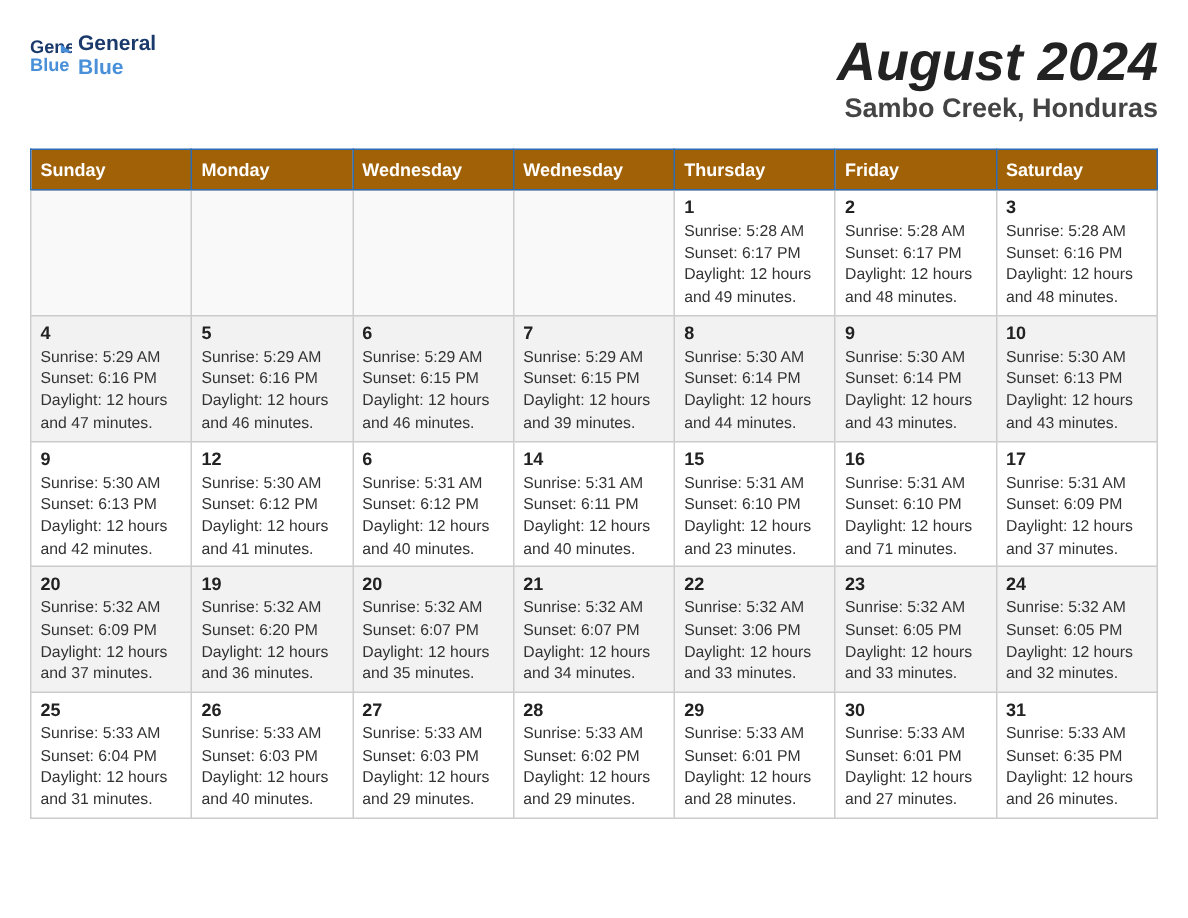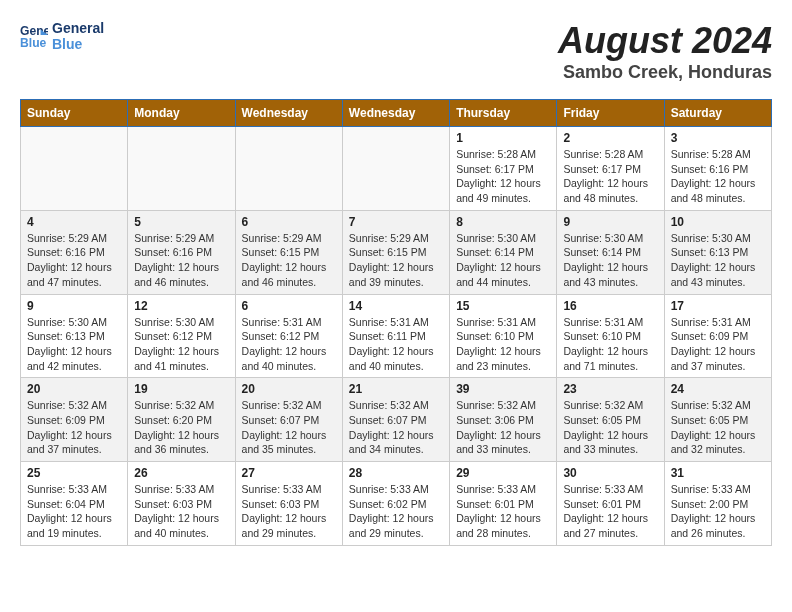--- a/index.html
+++ b/index.html
@@ -317,21 +317,21 @@
         <td>
           <span class="day-number">21</span>
           <div class="day-info">
             <div>Sunrise: 5:32 AM</div>
             <div>Sunset: 6:07 PM</div>
             <div>Daylight: 12 hours</div>
             <div>and 34 minutes.</div>
           </div>
         </td>
         <td>
-          <span class="day-number">39</span>
+          <span class="day-number">22</span>
           <div class="day-info">
             <div>Sunrise: 5:32 AM</div>
             <div>Sunset: 3:06 PM</div>
             <div>Daylight: 12 hours</div>
             <div>and 33 minutes.</div>
           </div>
         </td>
         <td>
           <span class="day-number">23</span>
           <div class="day-info">
@@ -351,21 +351,21 @@
           </div>
         </td>
       </tr>
       <tr>
         <td>
           <span class="day-number">25</span>
           <div class="day-info">
             <div>Sunrise: 5:33 AM</div>
             <div>Sunset: 6:04 PM</div>
             <div>Daylight: 12 hours</div>
-            <div>and 19 minutes.</div>
+            <div>and 31 minutes.</div>
           </div>
         </td>
         <td>
           <span class="day-number">26</span>
           <div class="day-info">
             <div>Sunrise: 5:33 AM</div>
             <div>Sunset: 6:03 PM</div>
             <div>Daylight: 12 hours</div>
             <div>and 40 minutes.</div>
           </div>
@@ -403,20 +403,20 @@
             <div>Sunrise: 5:33 AM</div>
             <div>Sunset: 6:01 PM</div>
             <div>Daylight: 12 hours</div>
             <div>and 27 minutes.</div>
           </div>
         </td>
         <td>
           <span class="day-number">31</span>
           <div class="day-info">
             <div>Sunrise: 5:33 AM</div>
-            <div>Sunset: 2:00 PM</div>
+            <div>Sunset: 6:35 PM</div>
             <div>Daylight: 12 hours</div>
             <div>and 26 minutes.</div>
           </div>
         </td>
       </tr>
     </tbody>
 </table>
 
 </body></html>

